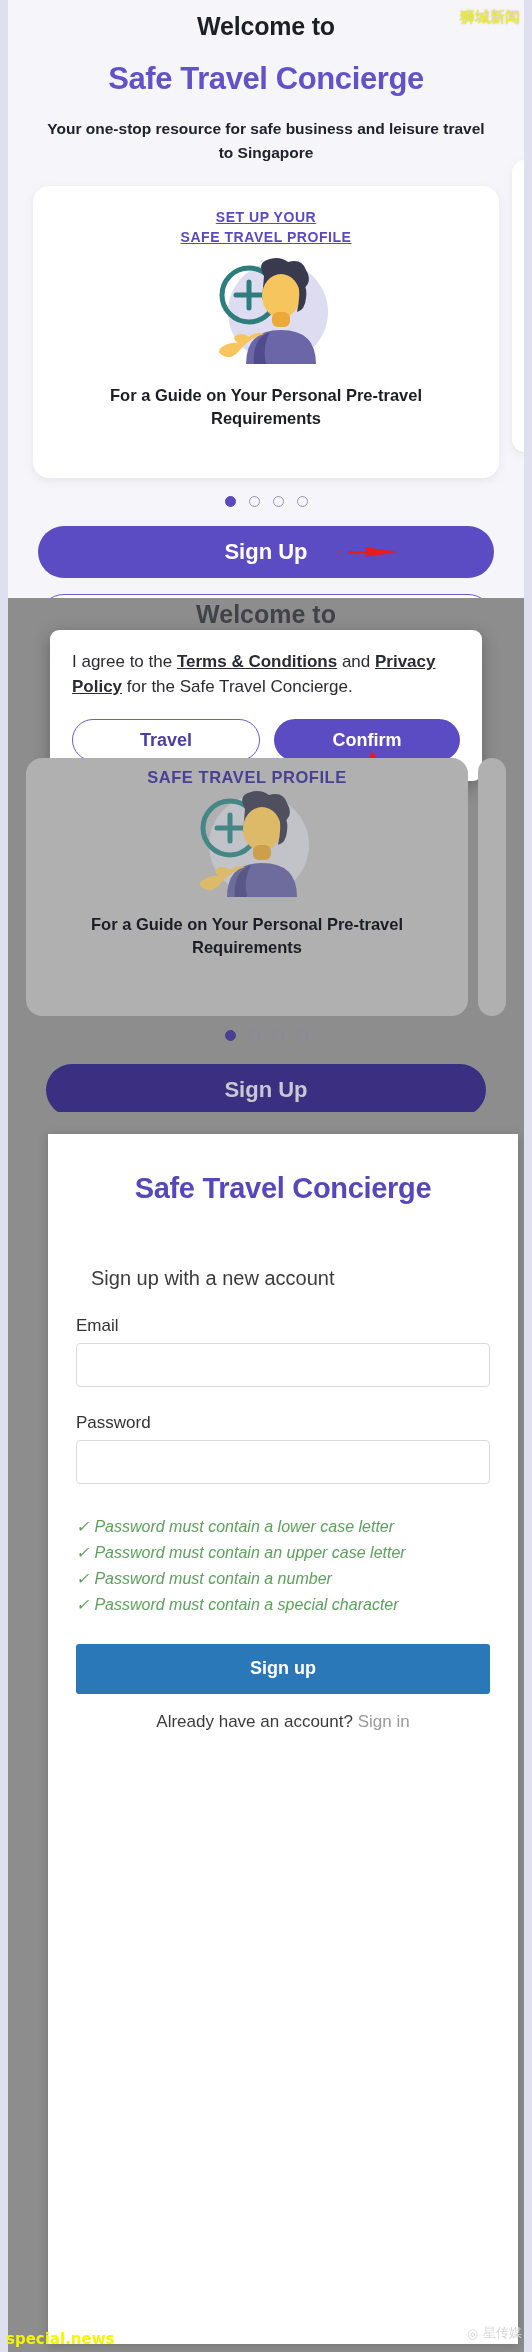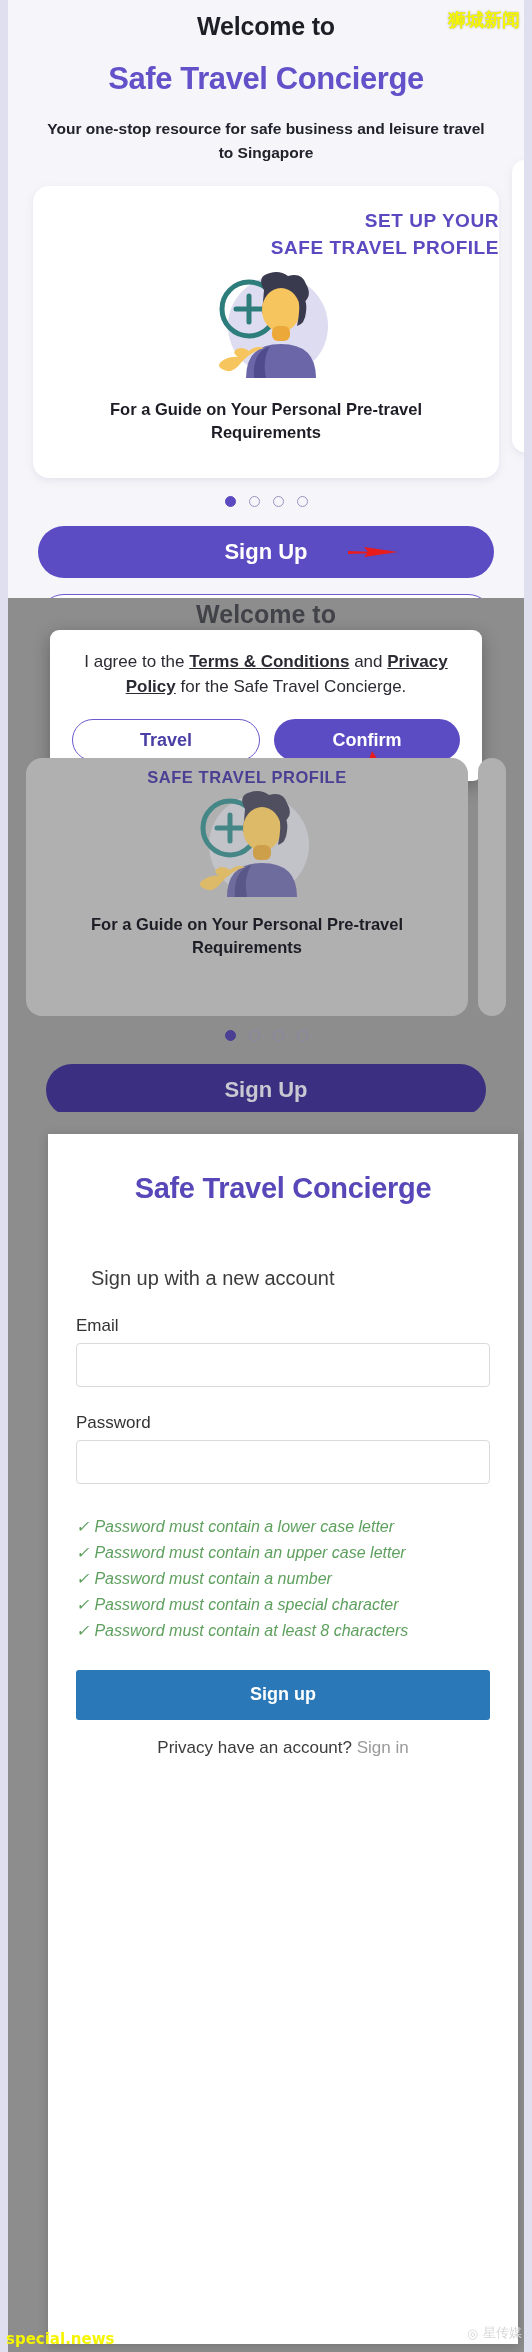--- a/index.html
+++ b/index.html
@@ -60,27 +60,28 @@
   }
   .card-peek {
     position: absolute;
     right: -14px; top: 160px;
     width: 26px; height: 292px;
     background: #fff;
     border-radius: 16px;
     box-shadow: 0 3px 10px rgba(80,70,130,0.10);
   }
   .card-title {
-    text-align: right;
+    text-align: center;
     color: #5b49c0;
     font-weight: bold;
-    font-size: 19px;
+    font-size: 14px;
     letter-spacing: 0.55px;
     line-height: 1.42;
     padding-top: 22px;
+    text-decoration: underline;
   }
   .illus {
     width: 160px; height: 118px;
     margin: 8px auto 0 auto;
     position: relative;
   }
   .card-caption {
     text-align: center;
     font-size: 16.5px;
     font-weight: bold;
@@ -156,21 +157,21 @@
   .modal {
     position: absolute;
     left: 42px; top: 32px;
     width: 432px;
     background: #fff;
     border-radius: 9px;
     box-shadow: 0 5px 18px rgba(0,0,0,0.28);
     padding: 20px 22px 20px 22px;
   }
   .modal-text {
-    text-align: center;
+    text-align: left;
     font-size: 17px;
     color: #2b2b33;
     line-height: 1.45;
   }
   .modal-text b { font-weight: bold; text-decoration: underline; }
   .modal-actions {
     display: flex;
     gap: 14px;
     margin-top: 20px;
   }
@@ -329,22 +330,22 @@
     color: #3c3c3c;
     margin-top: 18px;
   }
   .form-footer a { color: #9a9a9a; text-decoration: none; }
 
   
   .wm-tr {
     position: absolute;
     right: 12px; top: 8px;
     color: #f5f500;
-    font-size: 18px;
-    font-weight: bold;
+    font-size: 15px;
+    font-weight: normal;
     font-family: "DejaVu Sans", sans-serif;
     text-shadow: 0 0 2px rgba(0,0,0,.35);
   }
   .wm-bl {
     position: absolute;
     left: 6px; bottom: 4px;
     color: #f5f500;
     font-size: 15px;
     font-weight: bold;
     font-family: "DejaVu Sans", sans-serif;
@@ -469,27 +470,26 @@
       <input class="field-input" type="text" placeholder="" style="">
 
       <div class="field-label">Password</div>
       <input class="field-input" type="password" placeholder="" style="">
 
       <div class="req-list">
         <div class="req"><span class="tick">✓</span><span>Password must contain a lower case letter</span></div>
         <div class="req"><span class="tick">✓</span><span>Password must contain an upper case letter</span></div>
         <div class="req"><span class="tick">✓</span><span>Password must contain a number</span></div>
         <div class="req"><span class="tick">✓</span><span>Password must contain a special character</span></div>
-        <div class="req"><span class="tick">✓</span><span>Password must contain at least 8 characters</span></div>
       </div>
 
       <button class="signup-blue">Sign up</button>
 
       <div class="form-footer">
-        <span>Privacy have an account? </span><a href="#">Sign in</a>
+        <span>Already have an account? </span><a href="#">Sign in</a>
       </div>
     </div>
   </div>
 
   <div class="wm-tr">狮城新闻</div>
   <div class="wm-bl">special.news</div>
   <div class="wm-br">
     <span>◎</span>
     <span>星传媒</span>
   </div>

